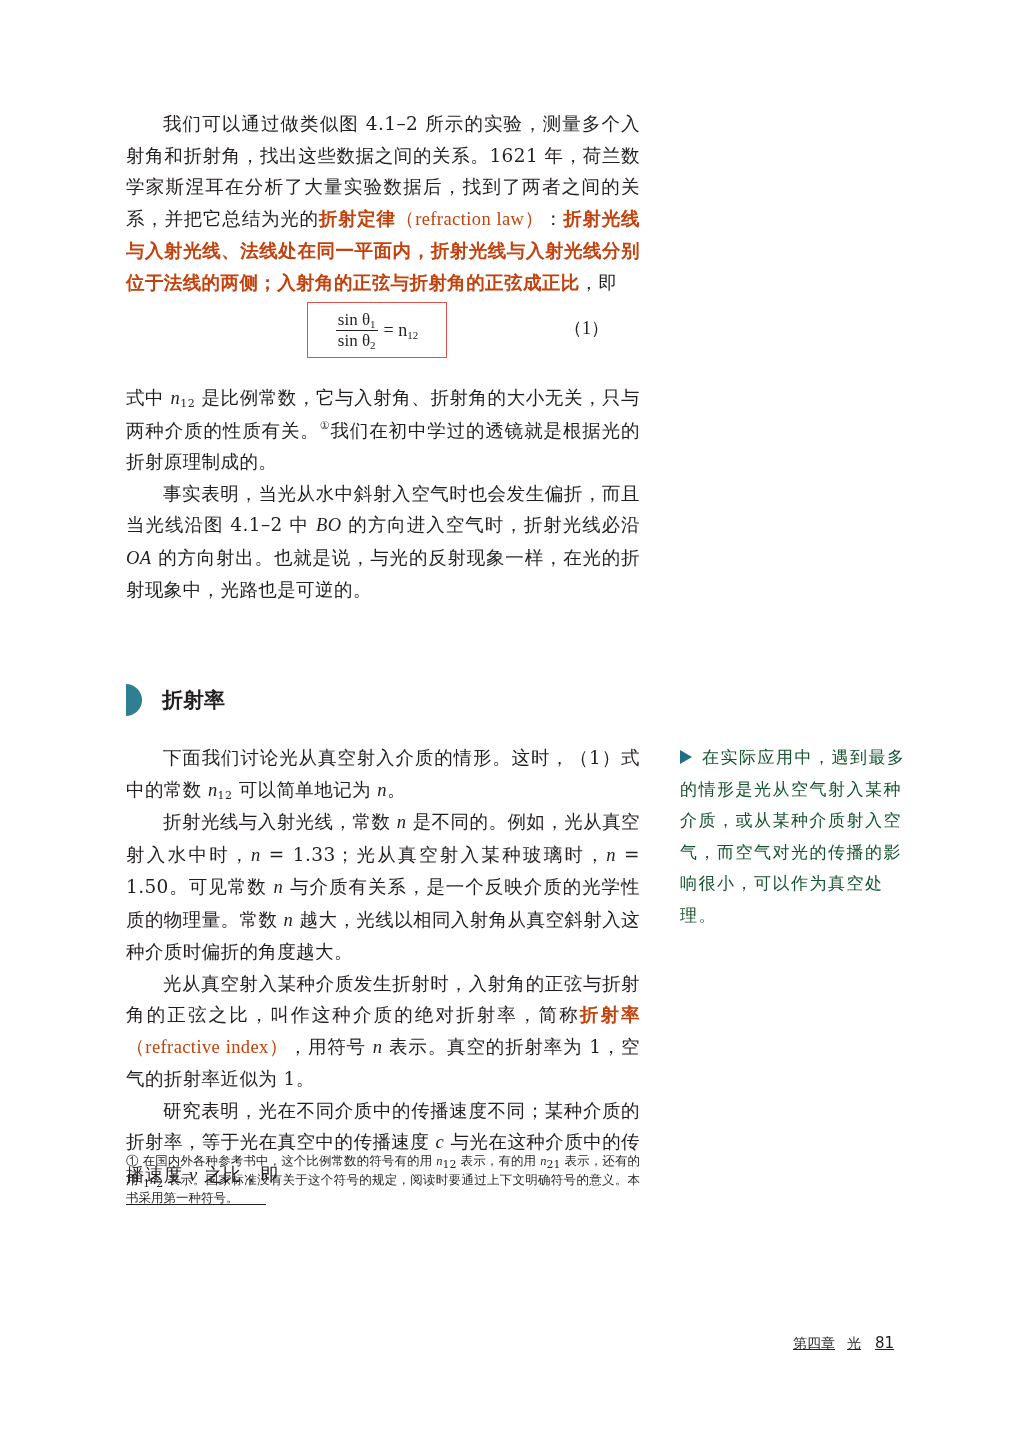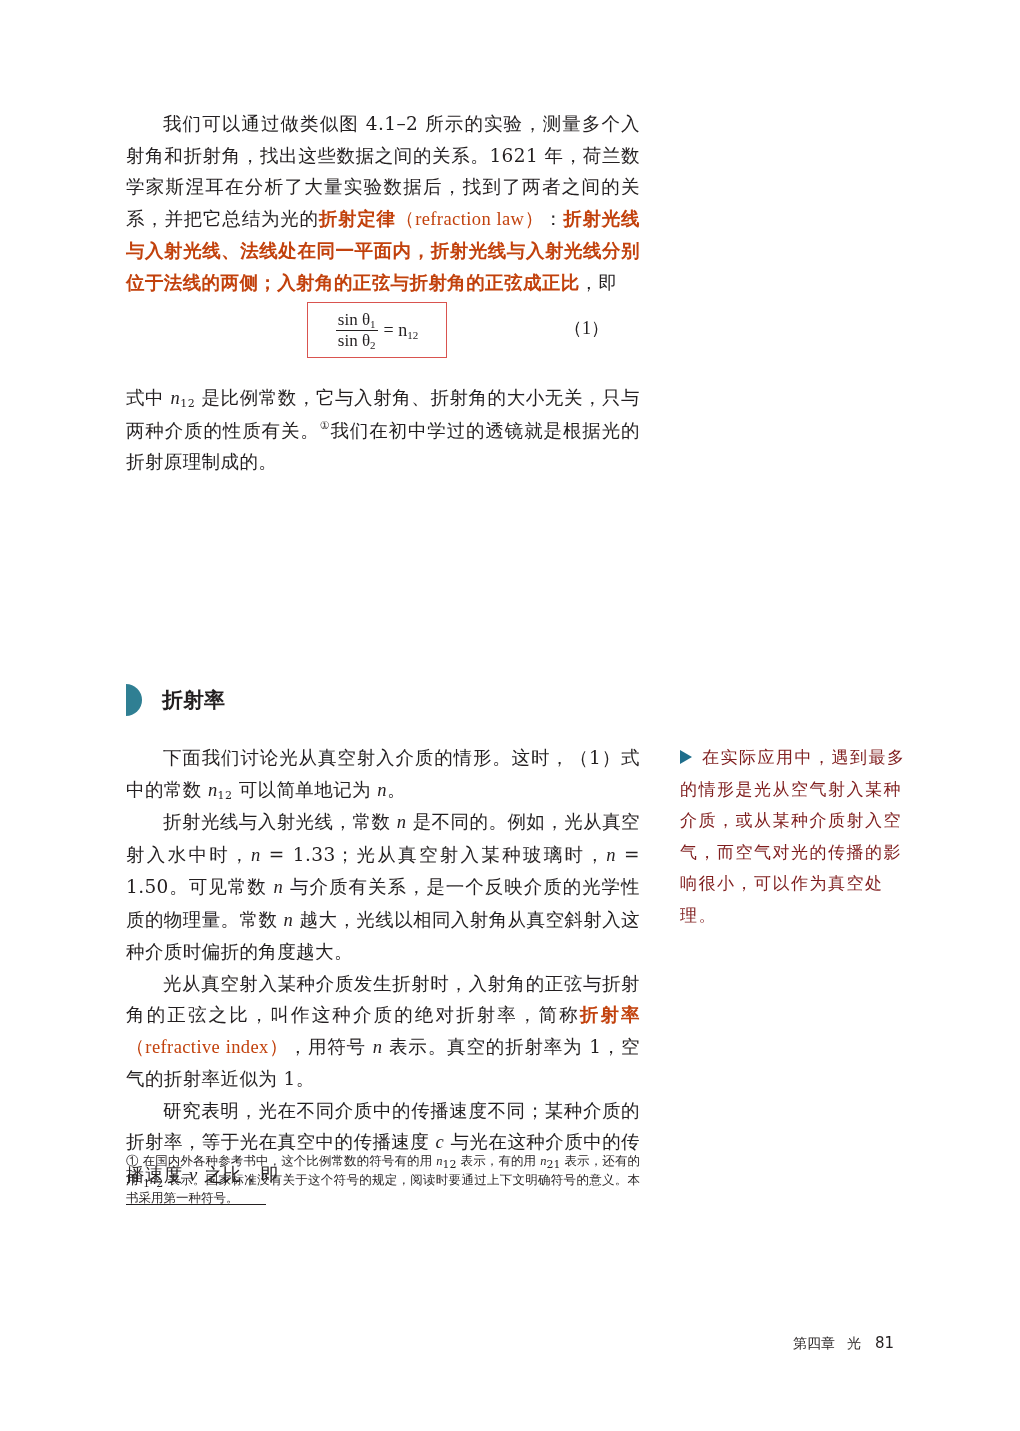--- a/index.html
+++ b/index.html
@@ -22,27 +22,27 @@
   .frac .den { line-height:20px; }
   .eqrhs { font-family:"Liberation Serif",serif; font-size:18px; margin-left:6px; }
   .eqnum { position:absolute; left:438px; top:18px; font-family:"Liberation Serif",serif; font-size:18px; }
 
   .section { position:absolute; left:126px; top:684px; display:flex; align-items:center; }
   .sec-marker { width:16px; height:32px; background:#2f7f93; border-radius:0 16px 16px 0; }
   .sec-title { margin-left:20px; font-family:"DejaVu Sans","Liberation Sans",sans-serif; font-weight:bold; font-size:21px; color:#231f20; }
 
   .main2 { position:absolute; left:126px; top:742px; width:514px; }
 
-  .side { position:absolute; left:680px; top:742px; width:228px; color:#7f1d1d; font-size:17px; line-height:31.5px; letter-spacing:1.5px; font-family:"DejaVu Serif",serif; }
+  .side { position:absolute; left:680px; top:742px; width:228px; color:#14532d; font-size:17px; line-height:31.5px; letter-spacing:1.5px; font-family:"DejaVu Serif",serif; }
   .side .tri { display:inline-block; width:0; height:0; border-top:7px solid transparent; border-bottom:7px solid transparent; border-left:12px solid #1f6e8c; margin-right:10px; vertical-align:-1px; }
 
   .fn-rule { position:absolute; left:126px; top:1204px; width:140px; height:1px; background:#231f20; }
   .footnote { position:absolute; left:126px; top:1152px; width:514px; font-size:12.5px; line-height:17.5px; text-align:justify; }
 
-  .folio { position:absolute; left:793px; top:1334px; font-family:"DejaVu Sans","Liberation Sans",sans-serif; font-size:14px; color:#231f20; }
+  .folio { position:absolute; left:793px; top:1334px; font-family:"DejaVu Sans","Liberation Sans",sans-serif; font-size:14px; color:#231f20;text-decoration:underline; }
   .folio .pg { margin-left:14px; font-size:15px; }
   .folio .ch { margin-left:12px; }
 </style>
 </head>
 <body>
 
 <div class="main">
   <p class="p indent"><span>我们可以通过做类似图 4.1–2 所示的实验，测量多个入射角和折射角，找出这些数据之间的关系。1621 年，荷兰数学家斯涅耳在分析了大量实验数据后，找到了两者之间的关系，并把它总结为光的</span><span class="hl">折射定律</span><span class="en">（refraction law）</span><span>：</span><span class="hl">折射光线与入射光线、法线处在同一平面内，折射光线与入射光线分别位于法线的两侧；入射角的正弦与折射角的正弦成正比</span><span>，即</span></p>
 
   <div class="eqwrap">
@@ -51,20 +51,21 @@
         <span class="num"><span>sin θ</span><sub>1</sub></span>
         <span class="den"><span>sin θ</span><sub>2</sub></span>
       </span>
       <span class="eqrhs"><span>= n</span><sub>12</sub></span>
     </div>
     <span class="eqnum">（1）</span>
   </div>
 
   <p class="p"><span>式中 </span><span class="it">n</span><sub>12</sub><span> 是比例常数，它与入射角、折射角的大小无关，只与两种介质的性质有关。</span><sup class="fn">①</sup><span>我们在初中学过的透镜就是根据光的折射原理制成的。</span></p>
 
+  <p class="p indent"><span>事实表明，当光从水中斜射入空气时也会发生偏折，而且当光线沿图 4.1–2 中 </span><span class="it">BO</span><span> 的方向进入空气时，折射光线必沿 </span><span class="it">OA</span><span> 的方向射出。也就是说，与光的反射现象一样，在光的折射现象中，光路也是可逆的。</span></p>
 </div>
 
 <div class="section">
   <div class="sec-marker"></div>
   <div class="sec-title">折射率</div>
 </div>
 
 <div class="main2">
   <p class="p indent"><span>下面我们讨论光从真空射入介质的情形。这时，（1）式中的常数 </span><span class="it">n</span><sub>12</sub><span> 可以简单地记为 </span><span class="it">n</span><span>。</span></p>
 

